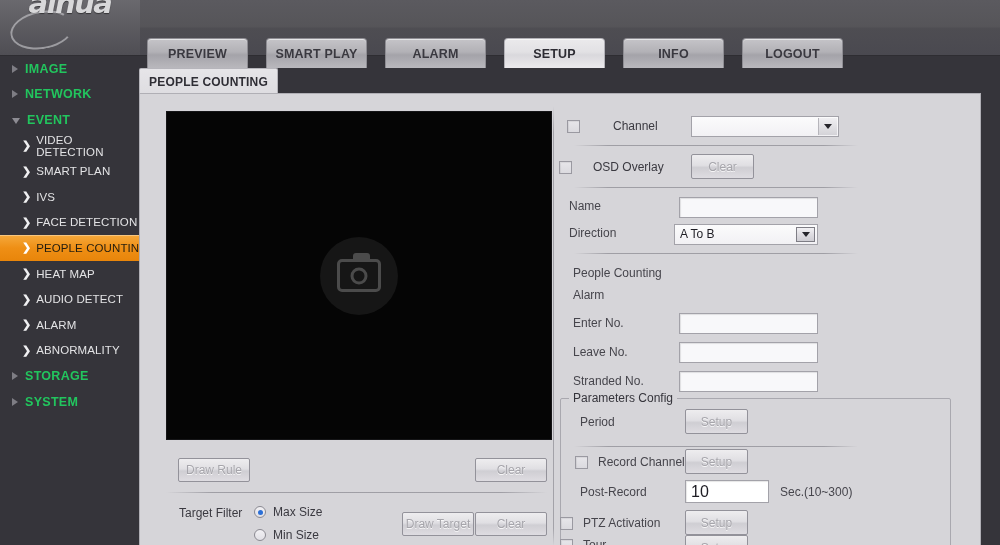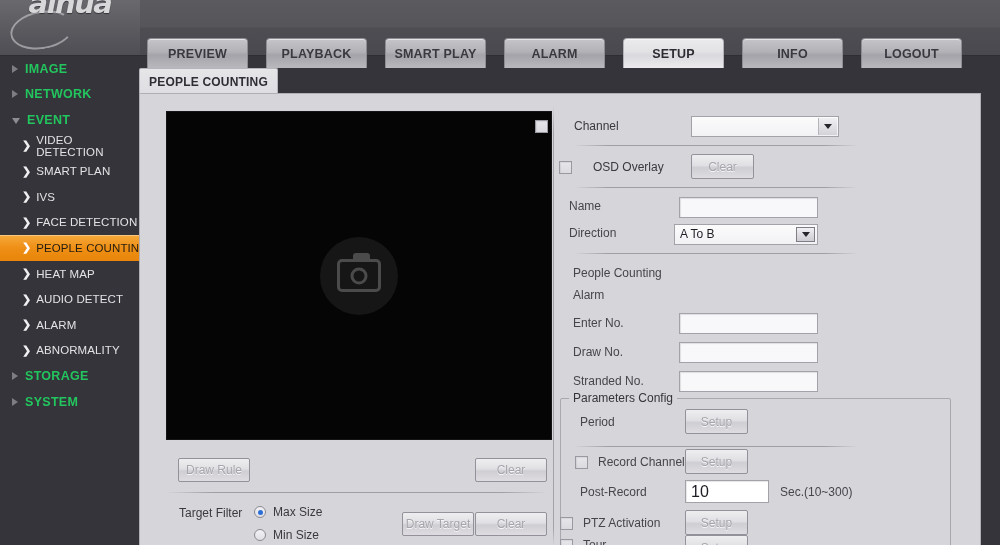--- a/index.html
+++ b/index.html
@@ -380,21 +380,20 @@
   <div class="topbar">
     <div class="logo-block">
       <div class="logo-wrap">
         <span class="logo-swoosh"></span>
         <span class="logo-text">alhua</span>
         <span class="logo-sub">TECHNOLOGY</span>
       </div>
     </div>
     <div class="navtabs">
       <div class="navtab">PREVIEW</div>
-      <div class="navtab">PLAYBACK</div>
       <div class="navtab">SMART PLAY</div>
       <div class="navtab">ALARM</div>
       <div class="navtab active">SETUP</div>
       <div class="navtab">INFO</div>
       <div class="navtab">LOGOUT</div>
     </div>
   </div>
 
   <div class="sidebar">
     <div class="side-row side-top">
@@ -490,21 +489,21 @@
       <span class="rb"></span>
       <span class="lbl">Min Size</span>
     </div>
     <div class="row" style="left:262px; top:418px;">
       <div class="btn" style="width:72px;">Draw Target</div>
     </div>
     <div class="row" style="left:335px; top:418px;">
       <div class="btn" style="width:72px;">Clear</div>
     </div>
 
-    <div class="row" style="left:395px; top:25px; gap:5px;">
+    <div class="row" style="left:427px; top:25px; gap:12px;">
       <span class="cb"></span>
       <span class="lbl" style="margin-left:21px;">Channel</span>
     </div>
     <div class="sel-box" style="position:absolute; left:551px; top:22px; width:148px;">
       <span></span>
       <span class="sel-arrow">
           <i></i>
         </span>
     </div>
     <div class="divider" style="left:434px; top:51px; width:284px;"></div>
@@ -538,21 +537,21 @@
     <div class="row" style="left:433px; top:194px;">
       <span class="lbl lbl-dim">Alarm</span>
     </div>
 
     <div class="row" style="left:433px; top:222px;">
       <span class="lbl lbl-dim">Enter No.</span>
     </div>
     <div class="fld" style="position:absolute; left:539px; top:219px; width:139px;"></div>
 
     <div class="row" style="left:433px; top:251px;">
-      <span class="lbl lbl-dim">Draw No.</span>
+      <span class="lbl lbl-dim">Leave No.</span>
     </div>
     <div class="fld" style="position:absolute; left:539px; top:248px; width:139px;"></div>
 
     <div class="row" style="left:433px; top:280px;">
       <span class="lbl lbl-dim">Stranded No.</span>
     </div>
     <div class="fld" style="position:absolute; left:539px; top:277px; width:139px;"></div>
 
     <div class="fieldset" style="left:420px; top:304px; width:391px; height:150px;">
       <span class="legend">Parameters Config</span>

